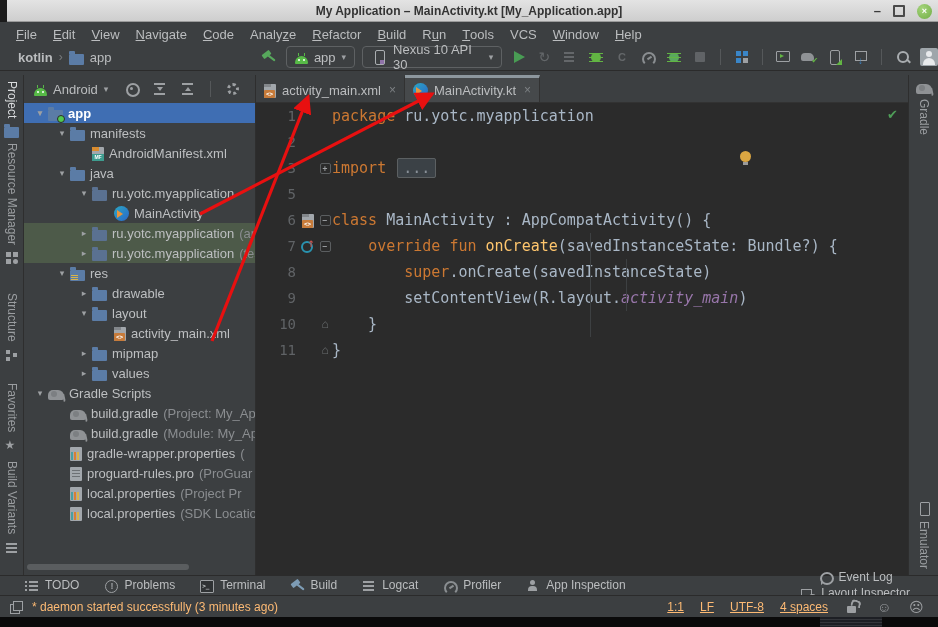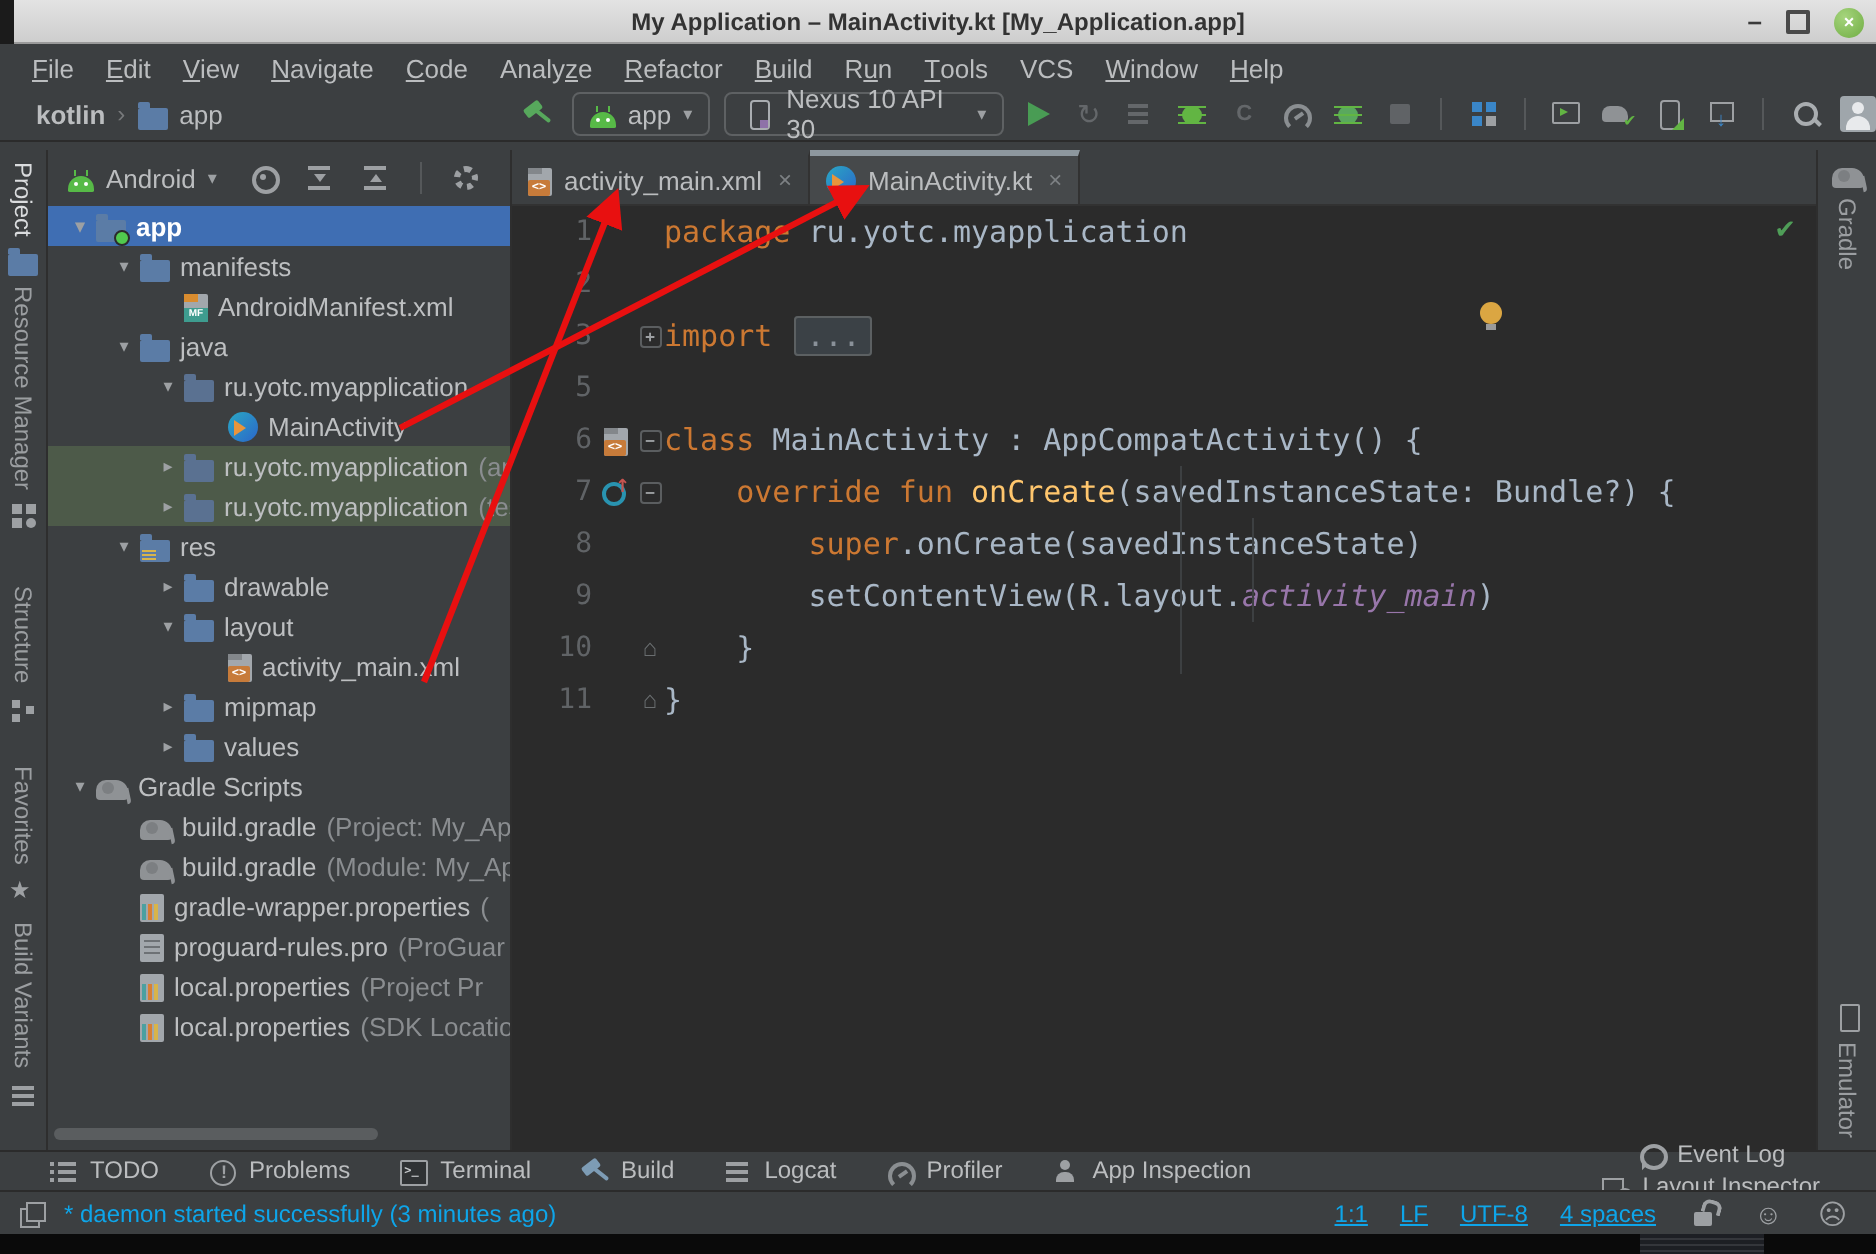--- a/index.html
+++ b/index.html
@@ -66,21 +66,21 @@
   .foldbox{background:#3b4146;border:1px solid #5c6062;color:#8a9199;border-radius:2px;padding:0 5px;margin-left:2px;}
   .check{position:absolute;right:10px;top:32px;color:#4f9e58;font-size:13px;}
   .bulb{position:absolute;left:484px;top:76px;width:11px;height:11px;background:#dba642;border-radius:50%;}
   .bulb::after{content:"";position:absolute;left:3px;top:11px;width:5px;height:3px;background:#9a9a9a;}
   .guide{position:absolute;width:1px;background:#3d4042;}
   
   .bottombar{position:absolute;left:0;top:575px;width:938px;height:20px;background:#3c3f41;border-top:1px solid #2b2b2b;box-sizing:border-box;display:flex;align-items:center;font-size:12px;color:#bbbdbf;}
   .bb-item{display:flex;align-items:flex-start;gap:5px;margin-left:24px;}
   .bb-right{margin-left:auto;display:flex;align-items:center;flex-direction:column;}
   .bb-right .bb-item{margin-left:0;margin-right:28px;}
-  .statusbar{position:absolute;left:0;top:595px;width:938px;height:22px;background:#3c3f41;border-top:1px solid #2b2b2b;box-sizing:border-box;display:flex;align-items:center;font-size:12px;color:#0ea5e9;}
+  .statusbar{position:absolute;left:0;top:595px;width:938px;height:22px;background:#3c3f41;border-top:1px solid #2b2b2b;box-sizing:border-box;display:flex;align-items:center;font-size:12px;color:#fdba74;}
   .sb-msg{margin-left:8px;display:flex;align-items:center;gap:8px;}
   .sb-right{margin-left:auto;display:flex;align-items:center;gap:16px;margin-right:14px;text-decoration:underline;}
   .below-strip{position:absolute;left:0;top:617px;width:938px;height:10px;background:#0a0a0a;}
   .frag{position:absolute;left:820px;top:0;width:62px;height:10px;background:repeating-linear-gradient(#1d1f24 0 2px,#34363b 2px 3px);}
   
   .arrows{position:absolute;left:0;top:0;width:938px;height:627px;pointer-events:none;z-index:60;}
   
   .ic{display:inline-block;position:relative;width:16px;height:16px;flex:none;}
   .dim{opacity:.55;}
   .ic-folder,.ic-folder-app,.ic-package,.ic-folder-res{width:15px;height:11px;background:#5b7ca6;border-radius:1px;margin-top:4px;}

